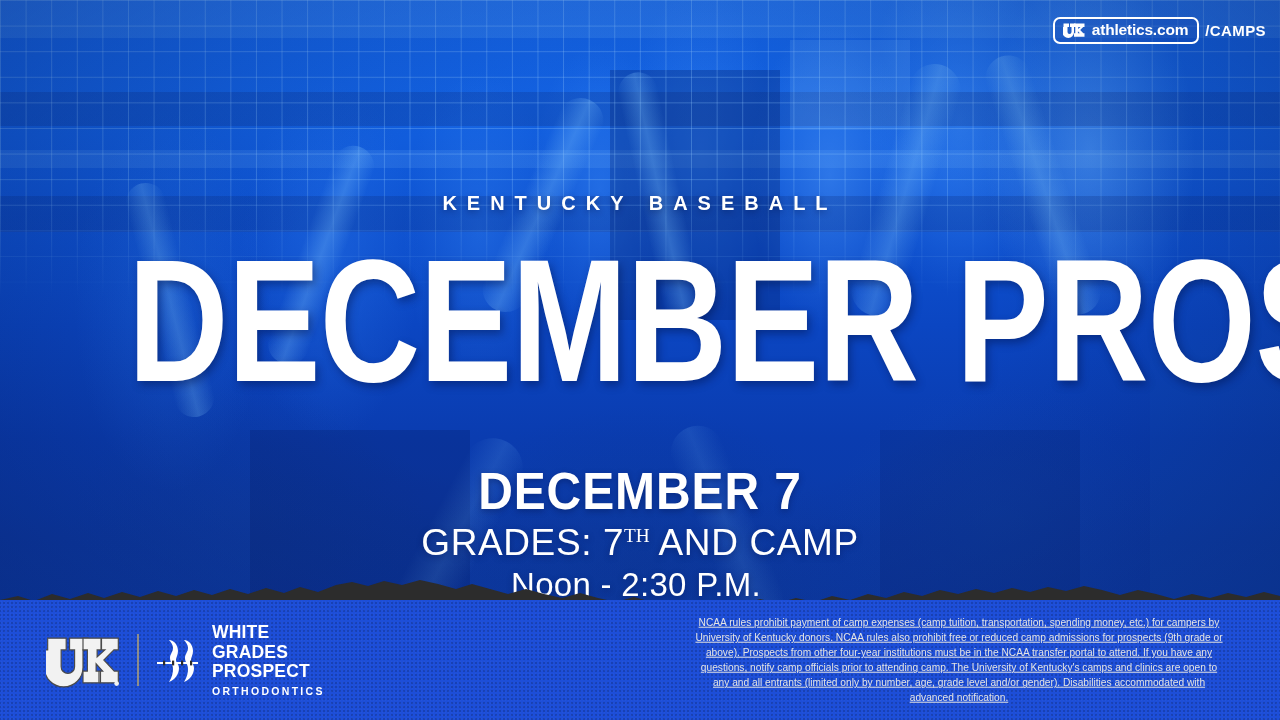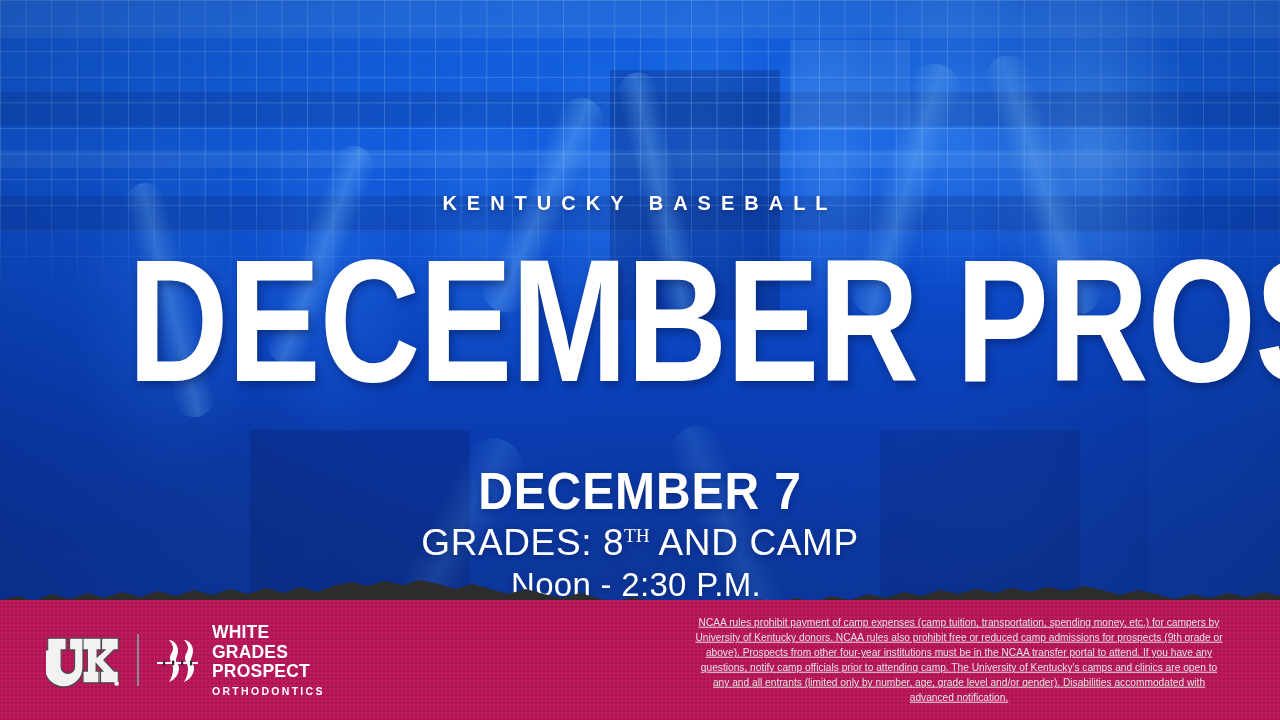--- a/index.html
+++ b/index.html
@@ -133,21 +133,21 @@
   .sub-grades sup { font-size:.52em; vertical-align:super; letter-spacing:0;font-family:Liberation Serif, serif; }
   .sub-time {
     position:absolute; left:0; right:8px; top:568px; text-align:center;
     color:#fff; font-size:33px; font-weight:400; letter-spacing:.3px; line-height:1;
     text-shadow:0 2px 6px rgba(0,18,70,.4);
   }
 
   
   .footer {
     position:absolute; left:0; bottom:0; width:1280px; height:120px;
-    background:#be185d;
+    background:#1d4ed8;
   }
   .footer-noise {
     position:absolute; inset:0; opacity:.55;
     background-image:
       radial-gradient(rgba(255,255,255,.055) 1px, rgba(0,0,0,0) 1px),
       radial-gradient(rgba(0,0,0,.30) 1px, rgba(0,0,0,0) 1px);
     background-size:3px 3px, 4px 4px;
     background-position:0 0, 2px 1px;
   }
   .torn {
@@ -203,27 +203,41 @@
         <i class="st4"></i>
       <i class="st5"></i>
         <i class="st6"></i>
         <i class="st7"></i>
         <i class="st8"></i>
     </div>
     <div class="grid"></div>
     <div class="vignette"></div>
   </div>
 
+  <div class="badge-wrap">
+    <div class="badge">
+      <span class="uk-mini">
+        <svg viewBox="0 0 44 32" width="22" height="16" aria-hidden="true">
+          <g fill="#ffffff">
+            <path d="M1 3 h11 v7 h-3 v10 a4 4 0 0 0 8 0 V10 h-3 V3 h11 v7 h-3 v10.5 a11.5 11.5 0 0 1 -23 0 V10 H1 Z"></path>
+            <path d="M22 3 h11 v7 h-2.6 v4.2 L35 10 h-2.3 V3 H43 v7 h-2.6 l-6 6 6.2 6.6 H43 v7 H31.5 v-7 h2.2 l-3.9-4.3 v4.3 h2.6 v7 H22 v-7 h2.6 V10 H22 Z"></path>
+          </g>
+        </svg>
+      </span>
+      <span class="badge-text">athletics.com</span>
+    </div>
+    <span class="badge-suffix">/CAMPS</span>
+  </div>
 
   <div class="eyebrow">KENTUCKY BASEBALL</div>
   <div class="headline">DECEMBER PROSPECT CAMP</div>
 
   <div class="sub-date">DECEMBER 7</div>
   <div class="sub-grades">
-    <span>GRADES: 8</span><sup>TH</sup><span> AND CAMP</span>
+    <span>GRADES: 7</span><sup>TH</sup><span> AND CAMP</span>
   </div>
   <div class="sub-time">Noon - 2:30 P.M.</div>
 
   <div class="torn">
     <svg viewBox="0 0 1280 40" preserveAspectRatio="none" aria-hidden="true">
       <path fill="#2c2c2c" d="M0,20 L18,16 L34,21 L52,14 L70,19 L88,13 L104,18 L122,12 L140,17 L158,11
         L176,16 L194,10 L212,15 L230,9 L248,14 L266,8 L284,13 L300,7 L318,12 L336,5 L352,2 L368,6
         L384,1 L402,5 L420,0 L438,4 L456,9 L472,4 L490,9 L508,14 L526,9 L544,14 L562,18 L580,13
         L598,18 L616,22 L634,17 L652,22 L670,26 L688,21 L706,25 L724,20 L742,24 L760,19 L778,23
         L796,18 L814,22 L832,16 L850,20 L868,14 L886,18 L904,12 L922,16 L940,10 L958,14 L976,9

